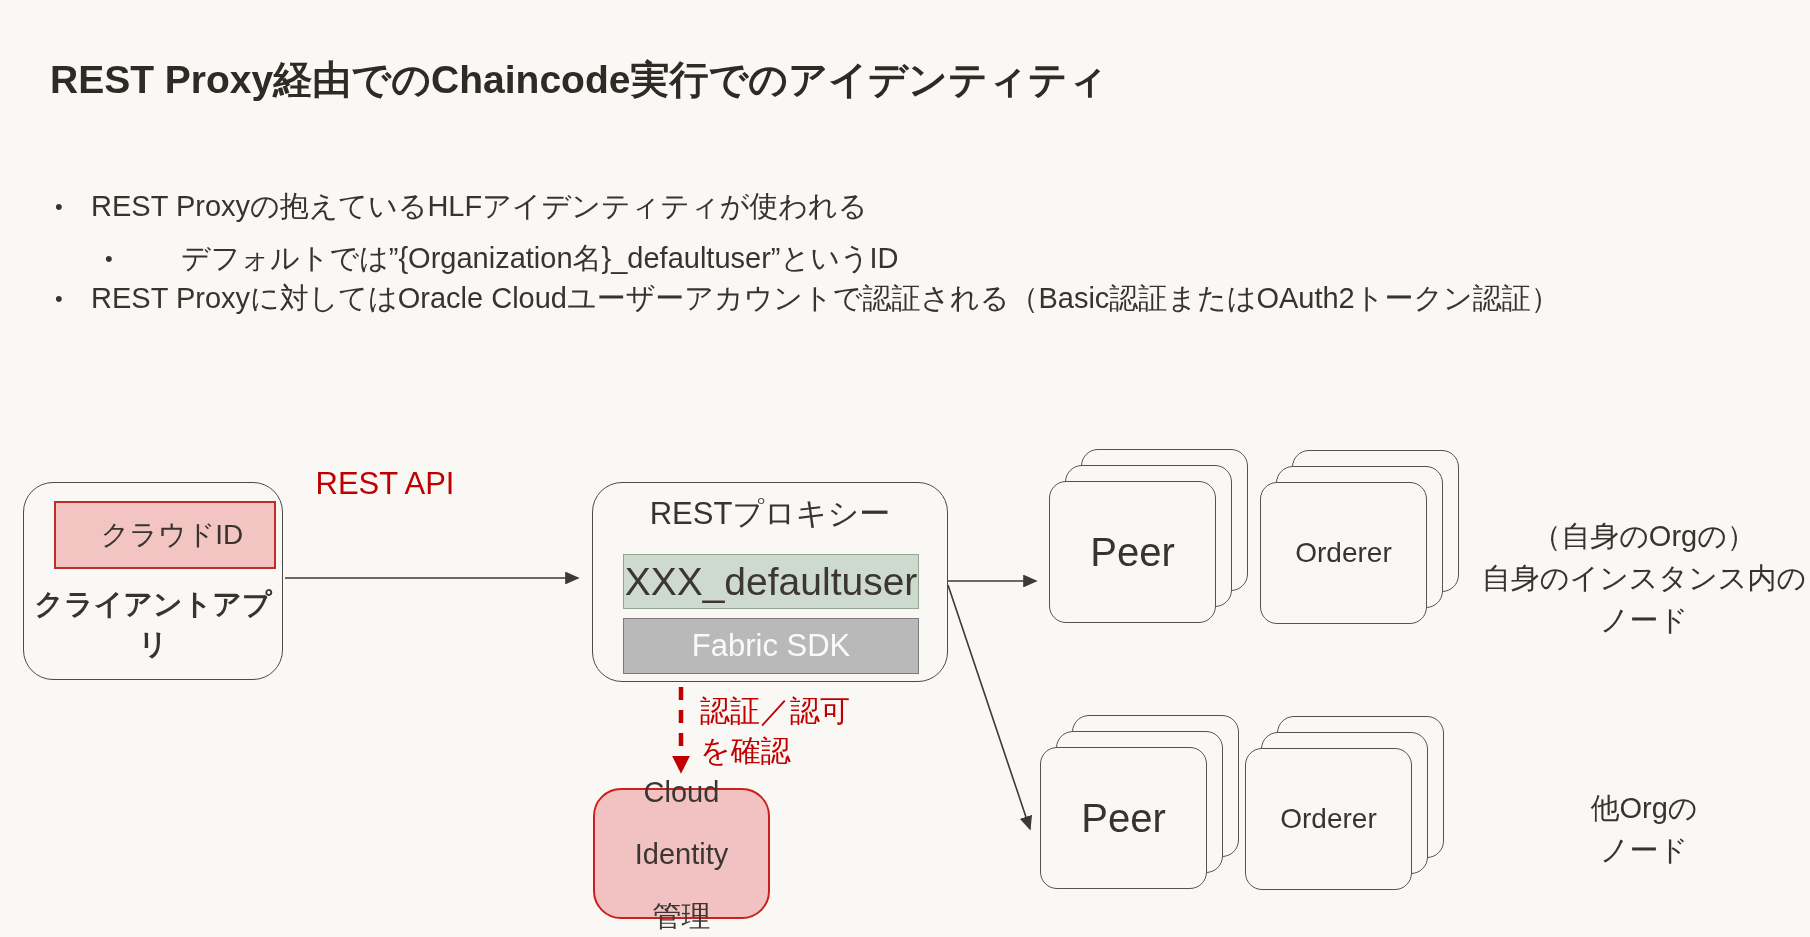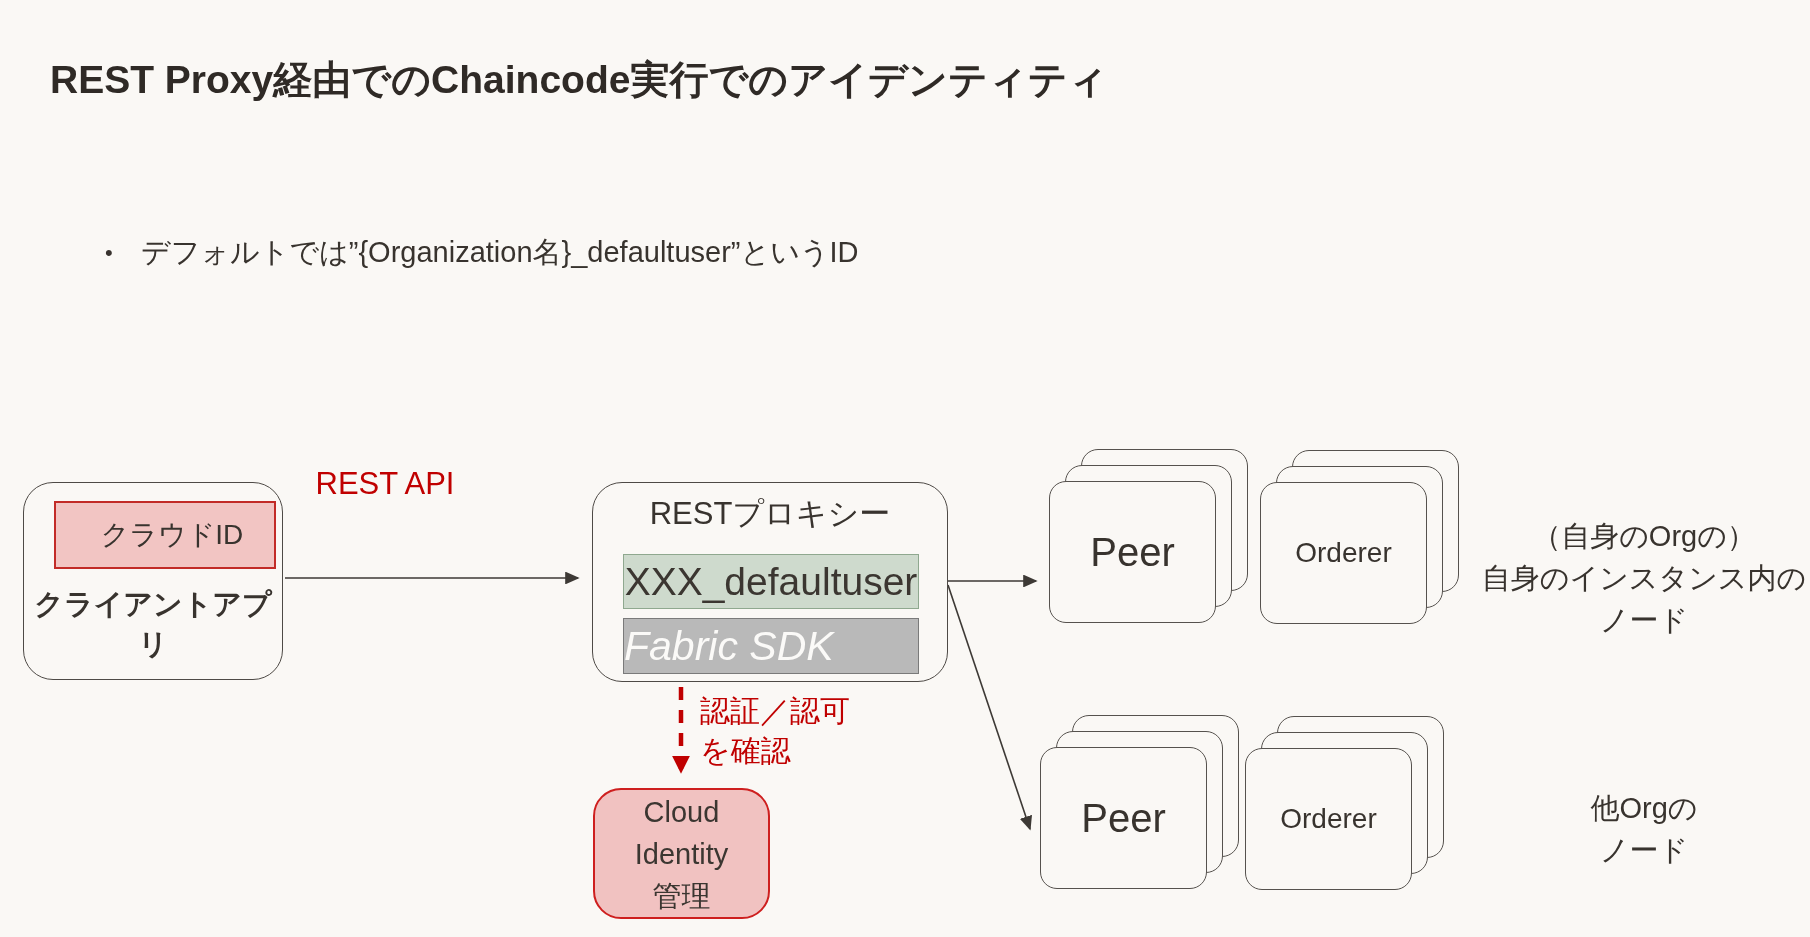--- a/index.html
+++ b/index.html
@@ -59,32 +59,32 @@
   .proxy{left:592px;top:457px;width:356px;height:200px;}
   .proxy-title{position:absolute;left:0;top:10px;width:100%;text-align:center;font-size:31px;}
   .identity-box{
     position:absolute;left:30px;top:71px;width:296px;height:55px;
     background:var(--green-fill);border:1.6px solid var(--green-border);
     display:flex;align-items:center;justify-content:center;font-size:39px;color:#3B3631;
   }
   .sdk-box{
     position:absolute;left:30px;top:135px;width:296px;height:56px;
     background:var(--gray-fill);border:1.6px solid var(--gray-border);
-    display:flex;align-items:center;justify-content:flex-start;font-size:41px;color:#FBFAF8;font-style:italic;
+    display:flex;align-items:center;justify-content:center;font-size:31px;color:#FBFAF8;
   }
 
   .auth-note{
     position:absolute;left:700px;top:666px;color:var(--red);font-size:30px;line-height:40px;
   }
 
   .cloud-identity{
     position:absolute;left:593px;top:763px;width:177px;height:131px;
     background:#F1C2C1;border:2.4px solid #CE1F1F;border-radius:28px;
     display:flex;flex-direction:column;align-items:center;justify-content:center;
-    font-size:29px;line-height:42px;color:#3B3631;
+    font-size:29px;line-height:42px;color:#3B3631;gap:20px;
   }
 
   .stack{position:absolute;width:200px;height:230px;}
   .stack .card{
     position:absolute;width:167px;height:142px;background:var(--bg);
     border:1.5px solid #56524E;border-radius:17px;
   }
   .stack .card.back{left:32px;top:0;}
   .stack .card.mid{left:16px;top:16px;}
   .stack .card.front{left:0;top:32px;display:flex;align-items:center;justify-content:center;}
@@ -98,23 +98,31 @@
   .side-label.own{top:490px;}
   .side-label.other{top:762px;}
 </style>
 </head>
 <body>
 
 <div class="slide">
 
   <h1 class="title">REST Proxy経由でのChaincode実行でのアイデンティティ</h1>
 
-  <div class="bullet lvl2" style="top:209px;">
+  <div class="bullet lvl1" style="top:163px;">
+    <span class="marker"></span>
+    <span>REST Proxyの抱えているHLFアイデンティティが使われる</span>
+  </div>
+  <div class="bullet lvl2" style="top:215px;gap:40px;">
     <span class="marker"></span>
     <span>デフォルトでは”{Organization名}_defaultuser”というID</span>
+  </div>
+  <div class="bullet lvl1" style="top:255px;">
+    <span class="marker"></span>
+    <span>REST Proxyに対してはOracle Cloudユーザーアカウントで認証される（Basic認証またはOAuth2トークン認証）</span>
   </div>
 
   <div class="diagram">
 
     <svg class="overlay" width="1810" height="937" viewBox="0 0 1810 937">
       <defs>
         <marker id="arrow-dark" markerWidth="10" markerHeight="8" refX="8" refY="4" orient="auto">
           <path d="M0,0 L9,4 L0,8 z" fill="#3D3935"></path>
         </marker>
         <marker id="arrow-red" markerWidth="5" markerHeight="4" refX="3.4" refY="2" orient="auto">

